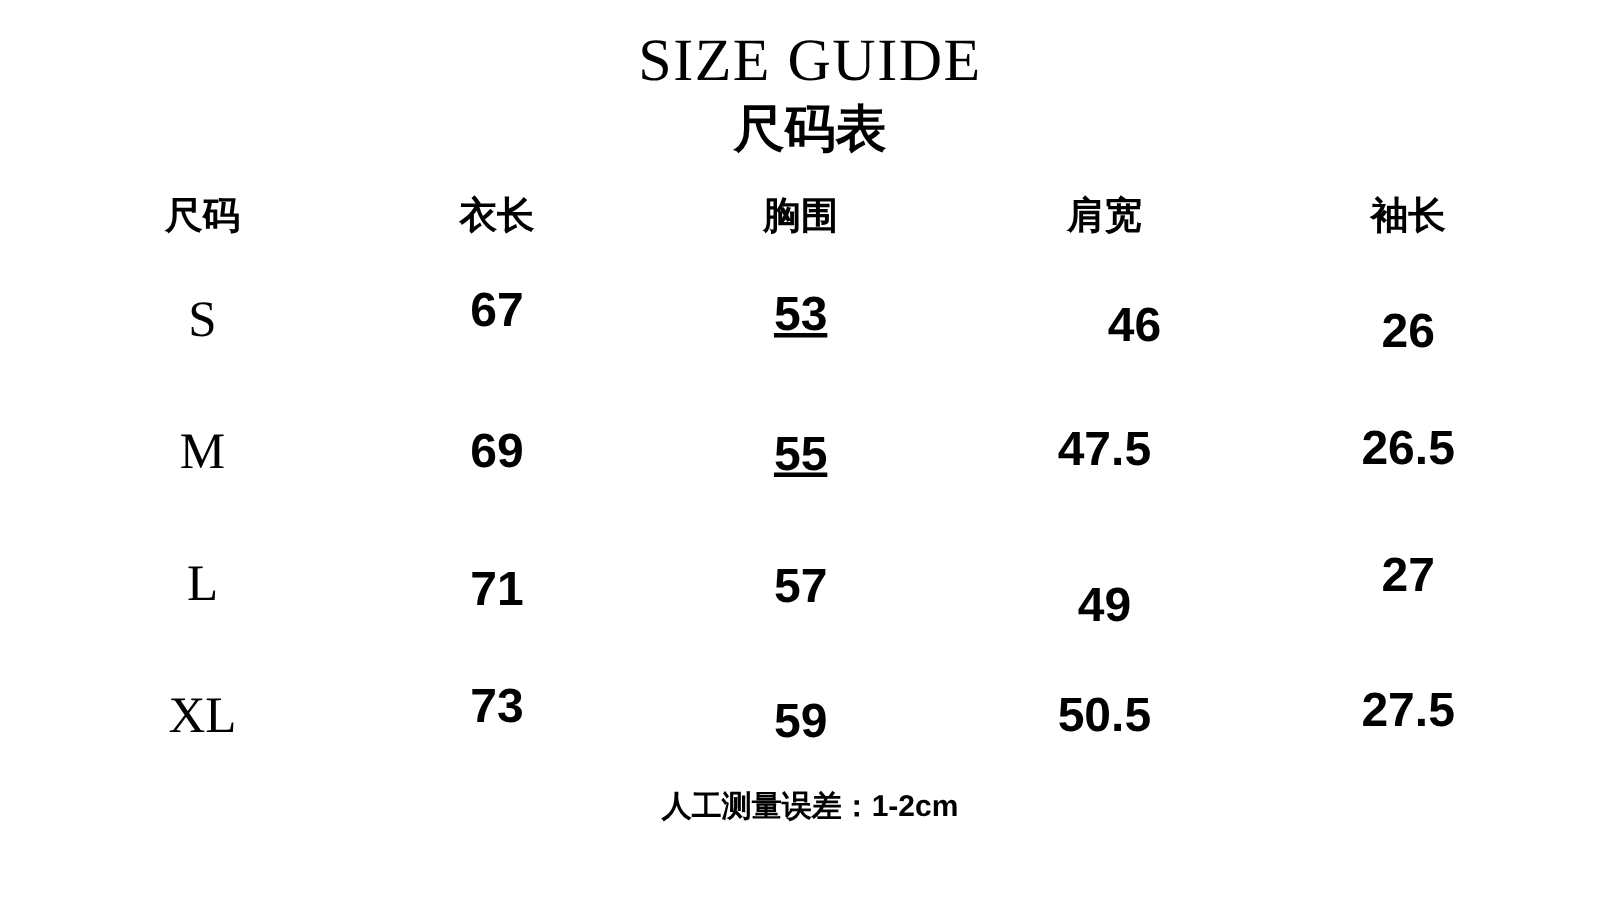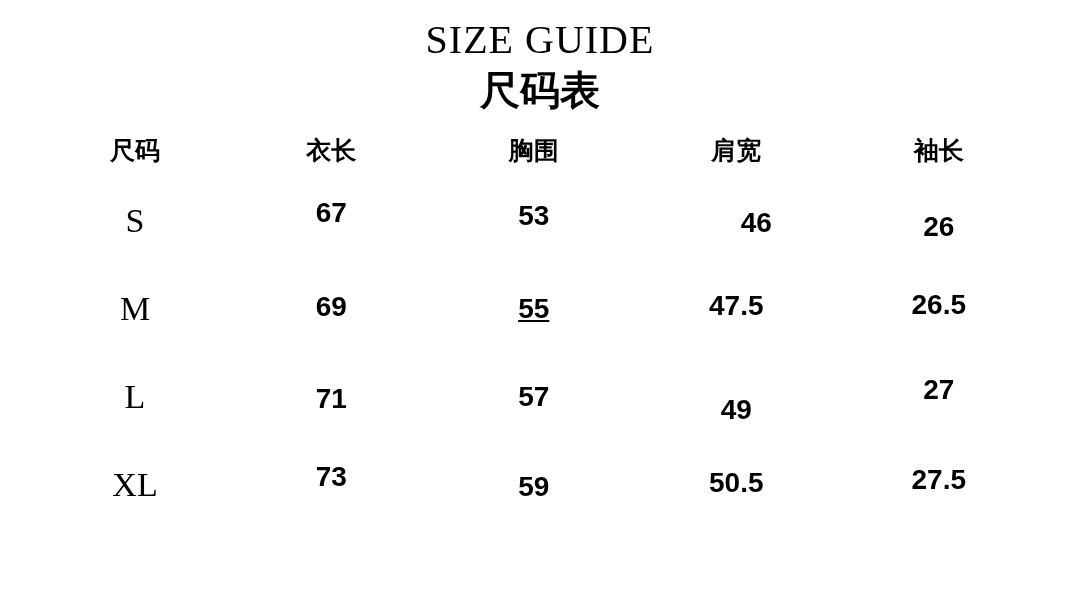--- a/index.html
+++ b/index.html
@@ -26,21 +26,21 @@
     font-family: "Liberation Serif", serif;
     font-size: 40px;
     font-weight: 400;
     letter-spacing: 1px;
     margin-top: 18px;
     line-height: 1.1;
   }
   .title-cn {
     text-align: center;
     font-family: "Liberation Sans", sans-serif;
-    font-size: 40px;
+    font-size: 34px;
     font-weight: bold;
     margin-top: 6px;
     line-height: 1.1;
   }
   .size-table {
     width: 1000px;
     margin: 14px auto 0 auto;
     border-collapse: collapse;
     table-layout: fixed;
   }
@@ -60,27 +60,27 @@
     padding: 0;
     height: 88px;
   }
   .cell-size {
     font-family: "Liberation Serif", serif;
     font-size: 34px;
     font-weight: 400;
   }
   .cell-val {
     font-family: "Liberation Sans", sans-serif;
-    font-size: 28px;
+    font-size: 32px;
     font-weight: bold;
     display: inline-block;
   }
   
   tr:nth-child(1) td:nth-child(2) .cell-val { transform: translateY(-8px); }
-  tr:nth-child(1) td:nth-child(3) .cell-val { transform: translateY(-5px); }
+  tr:nth-child(1) td:nth-child(3) .cell-val { transform: translateY(-5px); text-decoration: underline; }
   tr:nth-child(1) td:nth-child(4) .cell-val { transform: translateY(2px); margin-left: 40px; }
   tr:nth-child(1) td:nth-child(5) .cell-val { transform: translateY(6px); }
 
   tr:nth-child(2) td:nth-child(2) .cell-val { transform: translateY(-2px); }
   tr:nth-child(2) td:nth-child(3) .cell-val { transform: translateY(0px); text-decoration: underline; }
   tr:nth-child(2) td:nth-child(4) .cell-val { transform: translateY(-3px); text-align: center; }
   tr:nth-child(2) td:nth-child(5) .cell-val { transform: translateY(-4px); }
 
   tr:nth-child(3) td:nth-child(2) .cell-val { transform: translateY(2px); }
   tr:nth-child(3) td:nth-child(3) .cell-val { transform: translateY(0px); }
@@ -150,14 +150,15 @@
       <tr>
         <td><span class="cell-size">XL</span></td>
         <td><span class="cell-val">73</span></td>
         <td><span class="cell-val">59</span></td>
         <td><span class="cell-val">50.5</span></td>
         <td><span class="cell-val">27.5</span></td>
       </tr>
     </tbody>
   </table>
 
+  <div class="footnote">人工测量误差：1-2cm</div>
 
 </div>
 
 </body></html>

